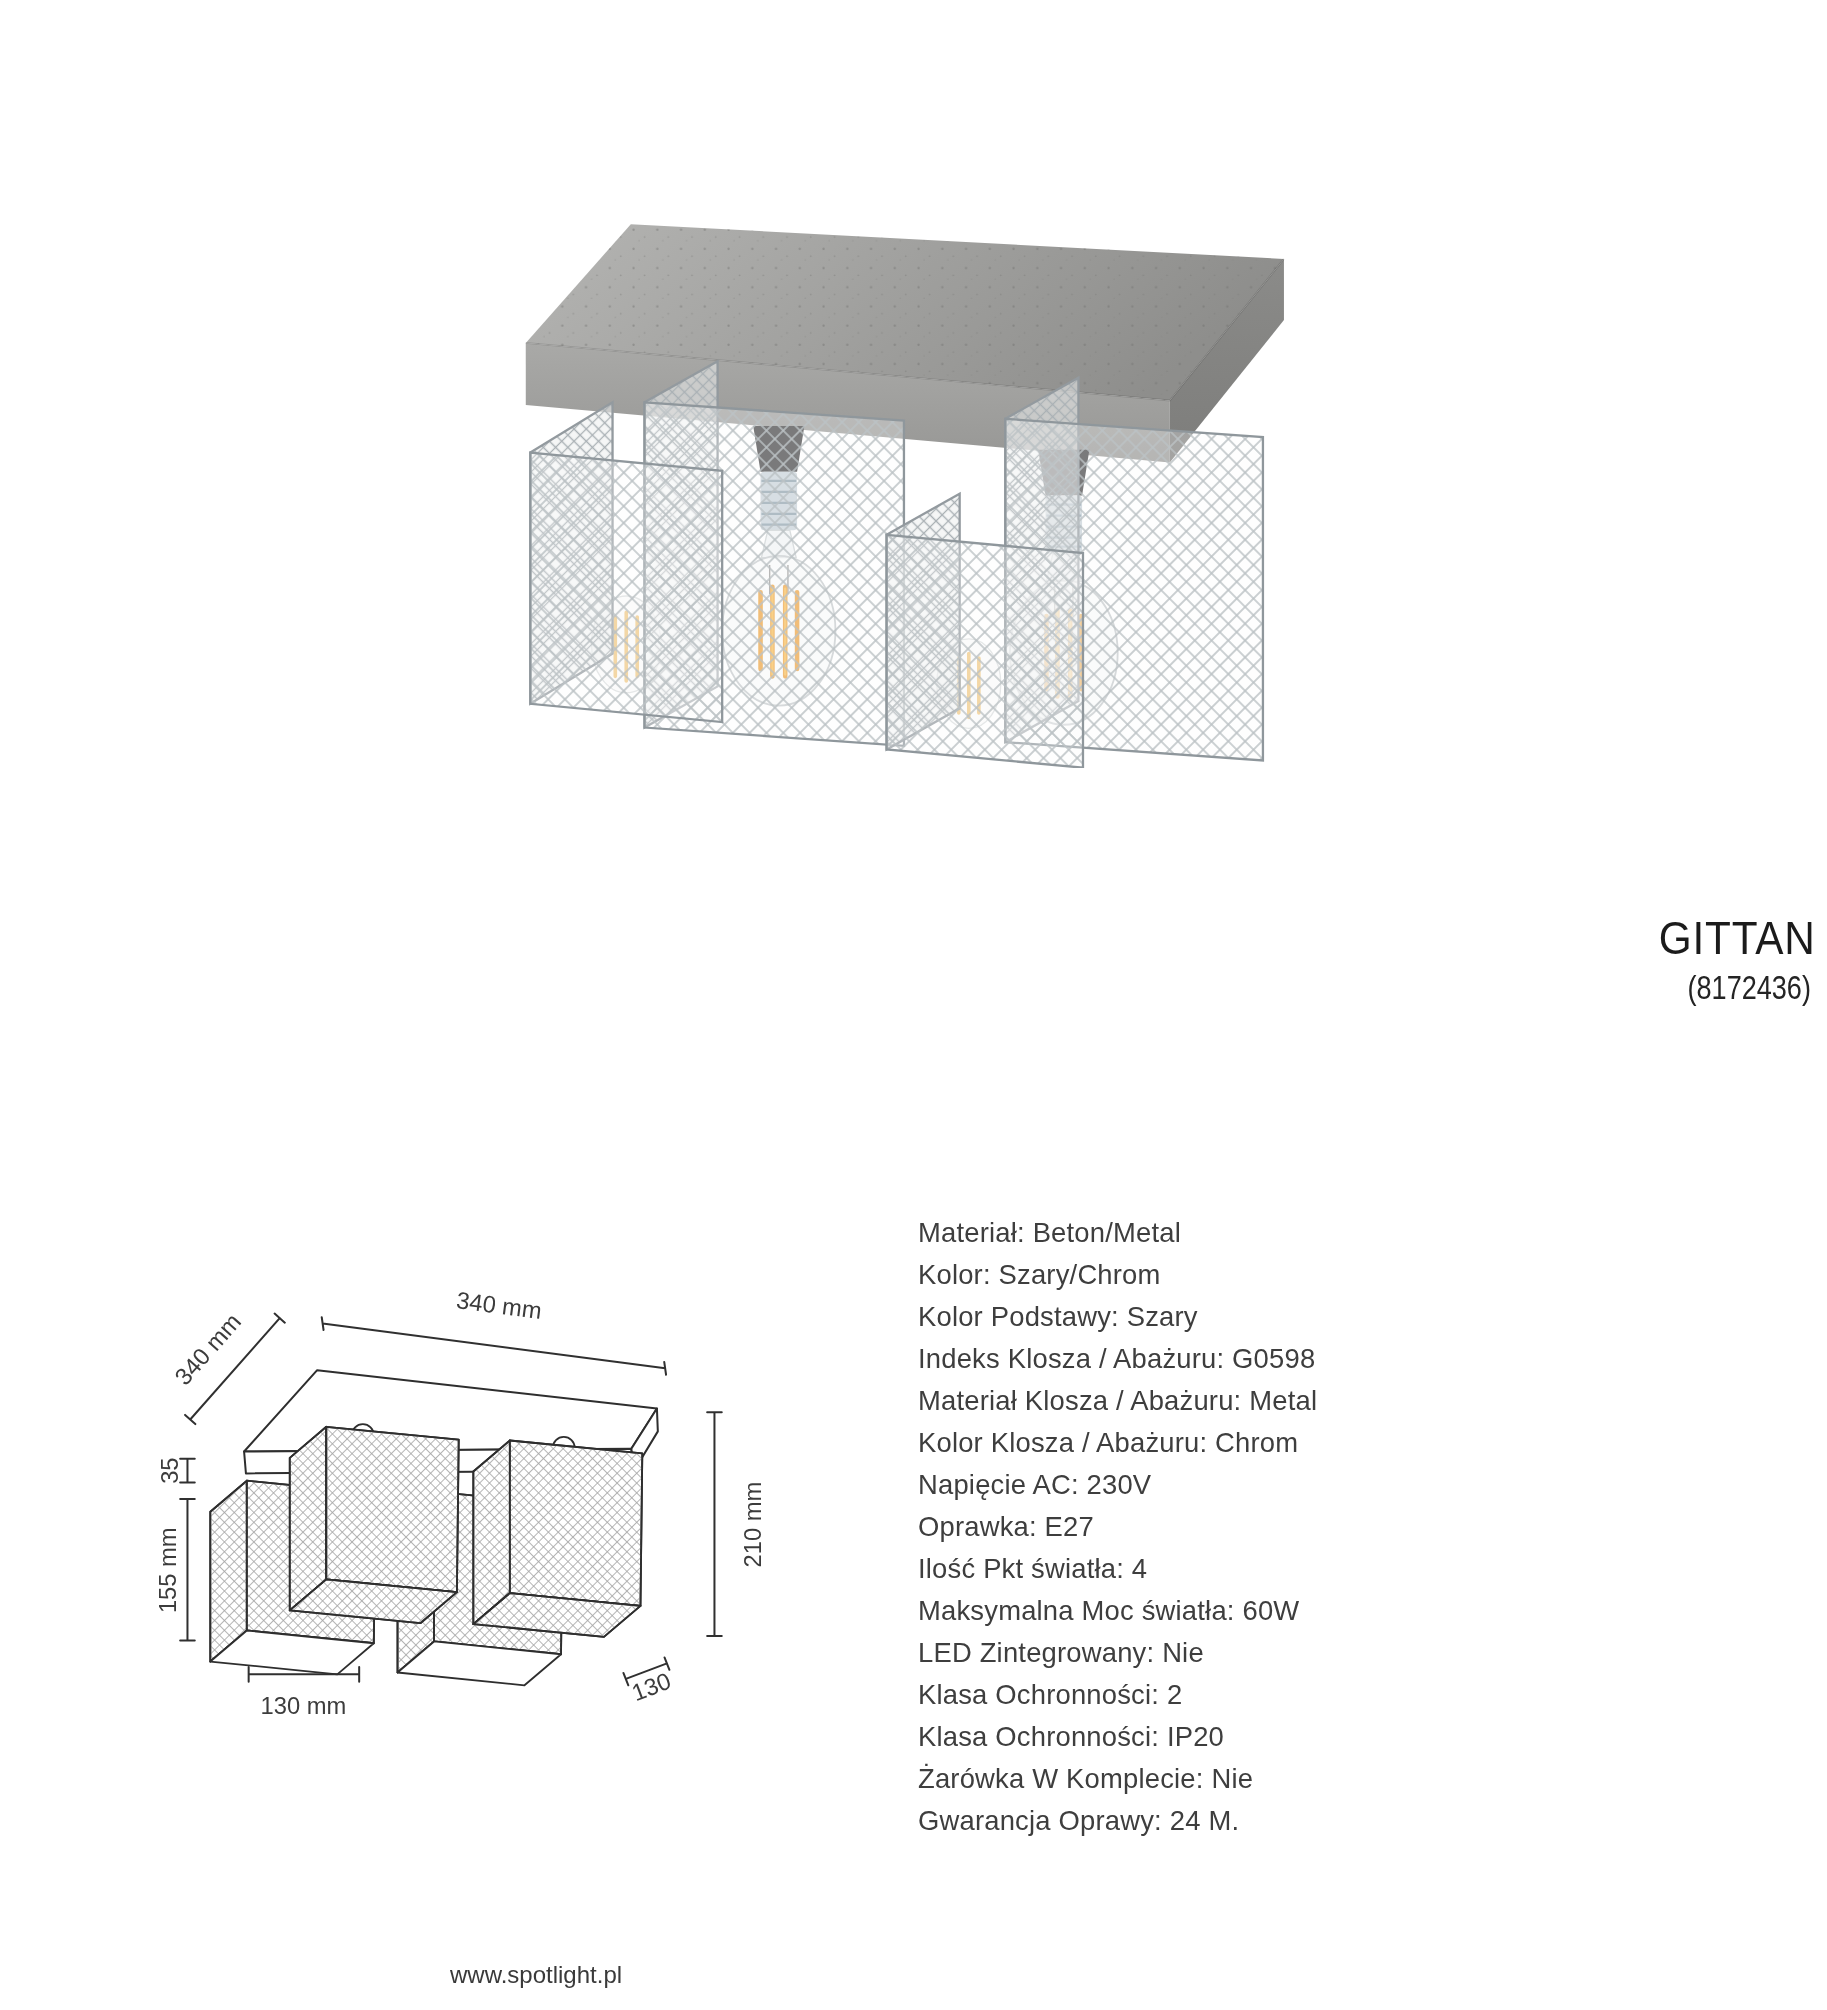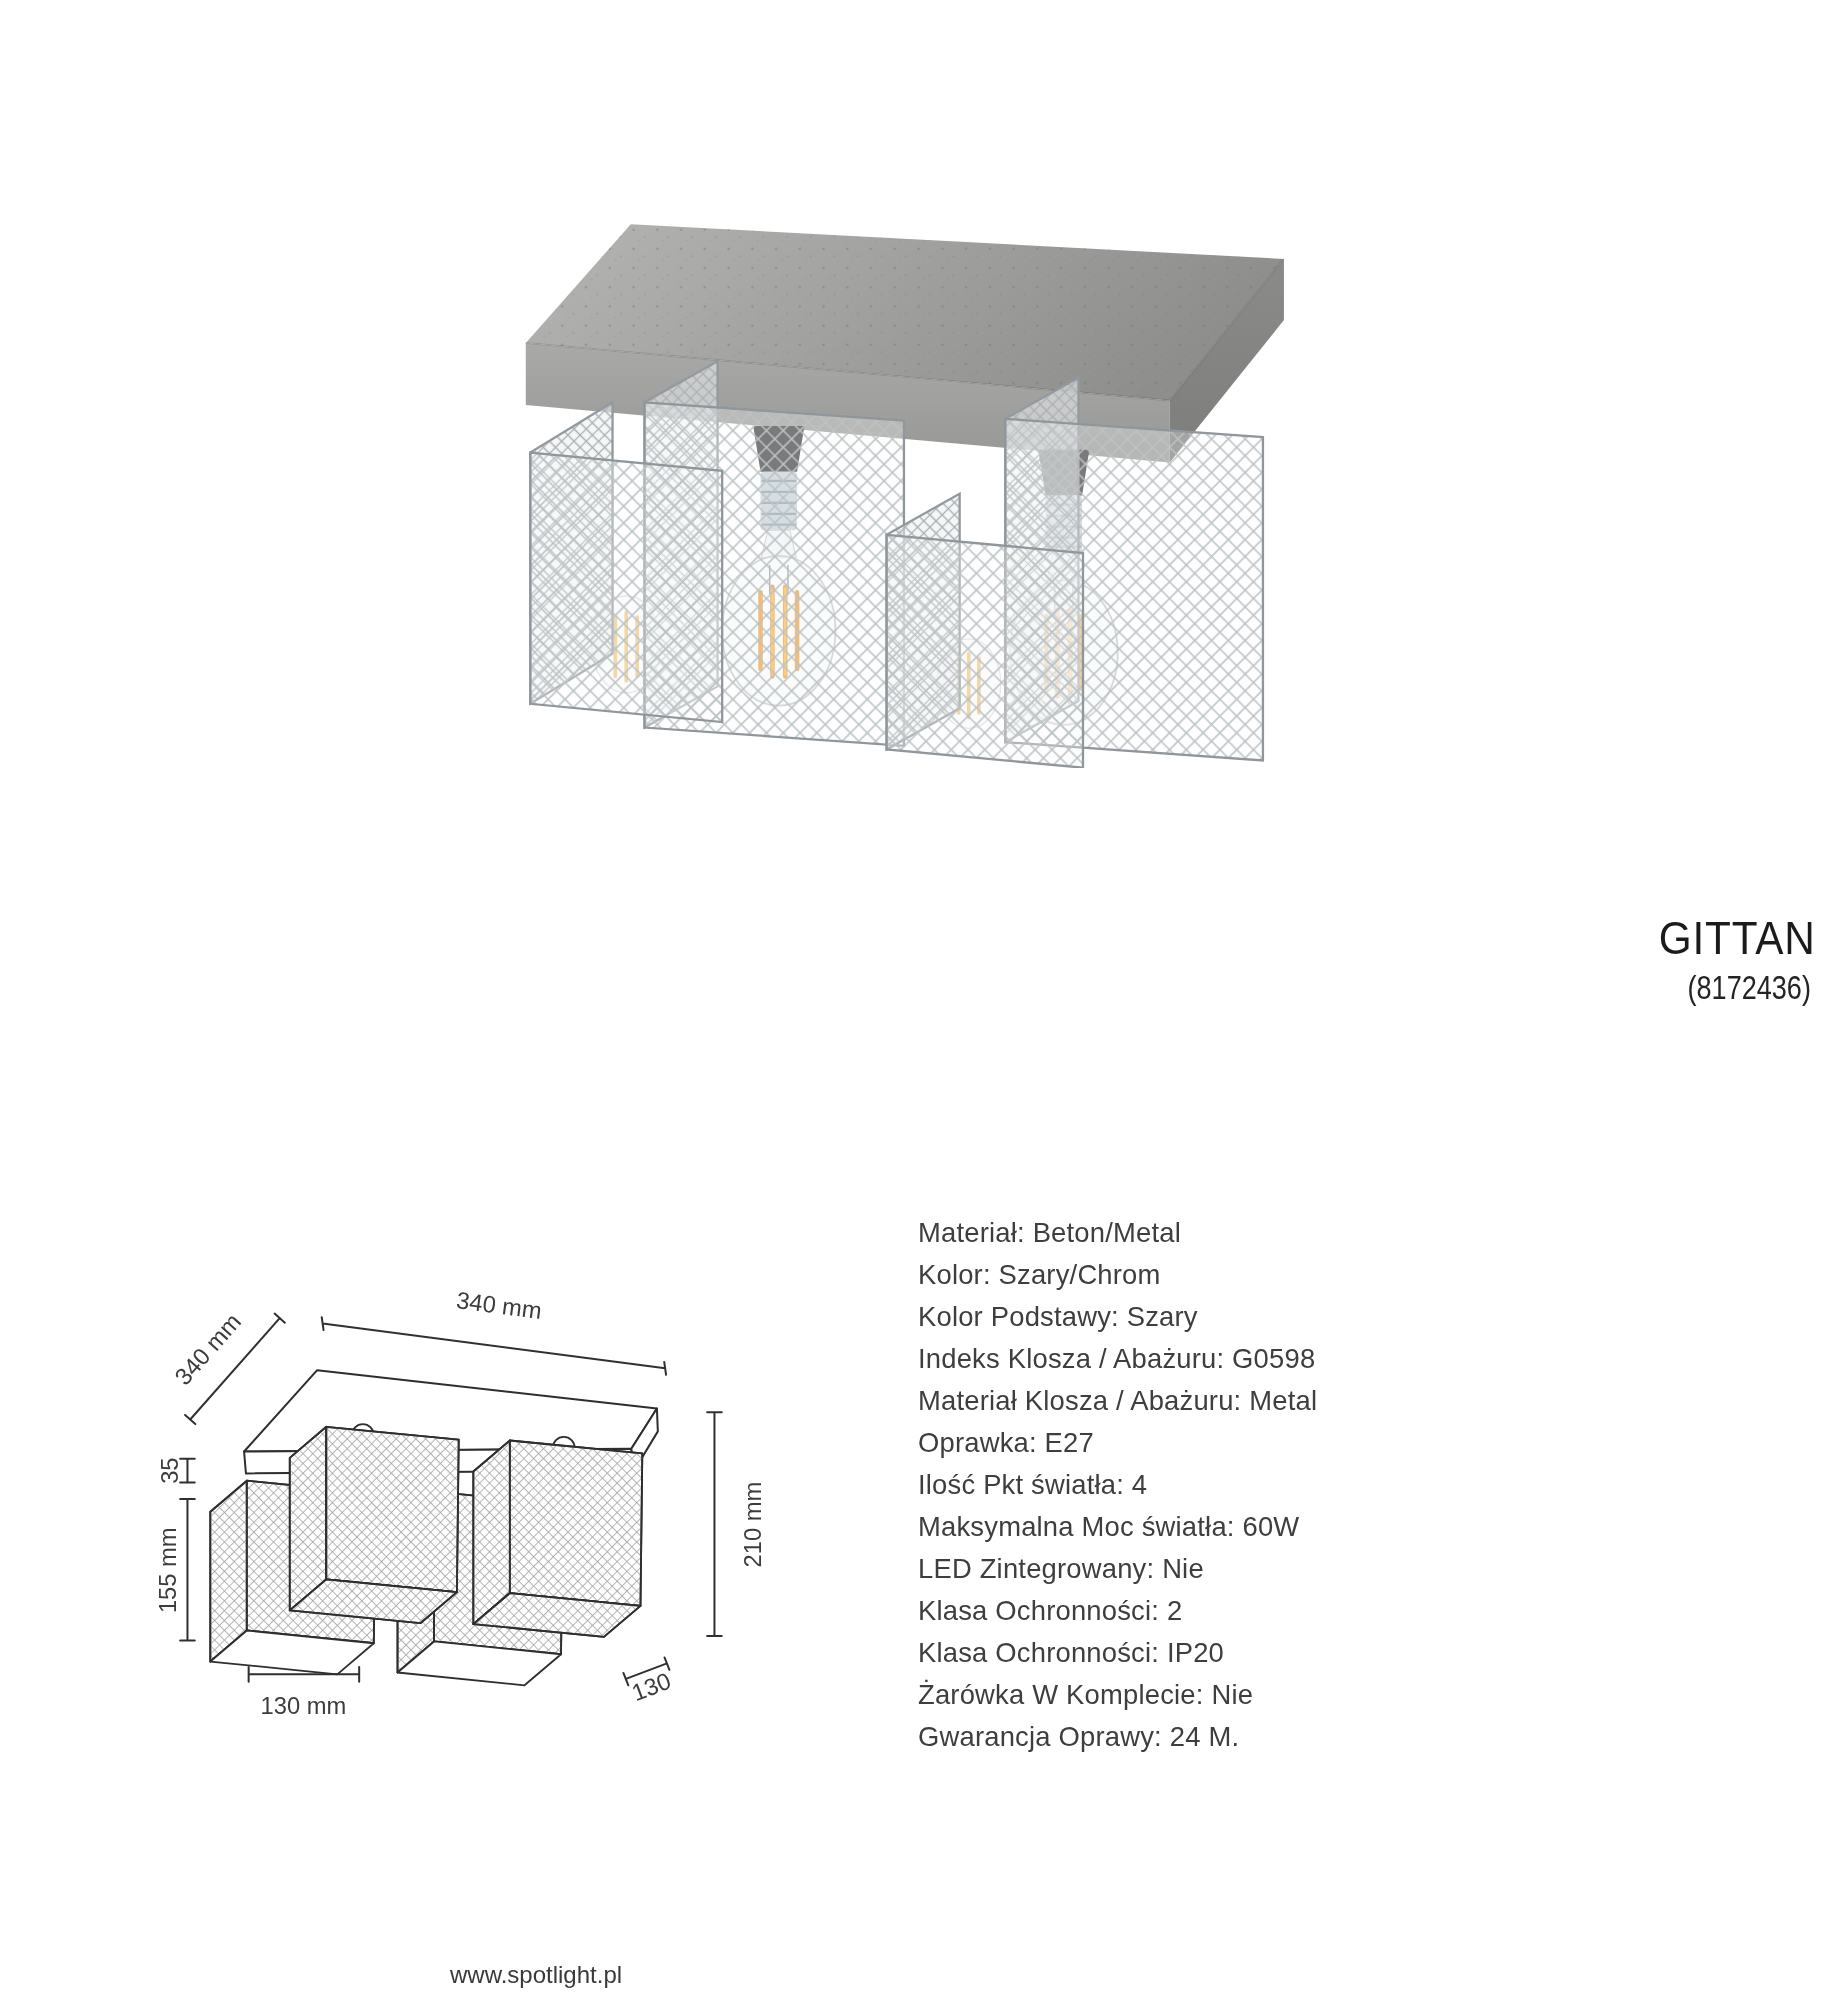--- a/index.html
+++ b/index.html
@@ -190,20 +190,22 @@
     <text x="237" y="505" text-anchor="middle">130 mm</text>
     <text x="621" y="484" text-anchor="middle" transform="rotate(-20.7,621,484)">130</text>
   </svg>
 
   <div class="abs" id="specs">
     <div>Materiał: Beton/Metal</div>
     <div>Kolor: Szary/Chrom</div>
     <div>Kolor Podstawy: Szary</div>
     <div>Indeks Klosza / Abażuru: G0598</div>
     <div>Materiał Klosza / Abażuru: Metal</div>
+    <div>Kolor Klosza / Abażuru: Chrom</div>
+    <div>Napięcie AC: 230V</div>
     <div>Oprawka: E27</div>
     <div>Ilość Pkt światła: 4</div>
     <div>Maksymalna Moc światła: 60W</div>
     <div>LED Zintegrowany: Nie</div>
     <div>Klasa Ochronności: 2</div>
     <div>Klasa Ochronności: IP20</div>
     <div>Żarówka W Komplecie: Nie</div>
     <div>Gwarancja Oprawy: 24 M.</div>
   </div>
 

